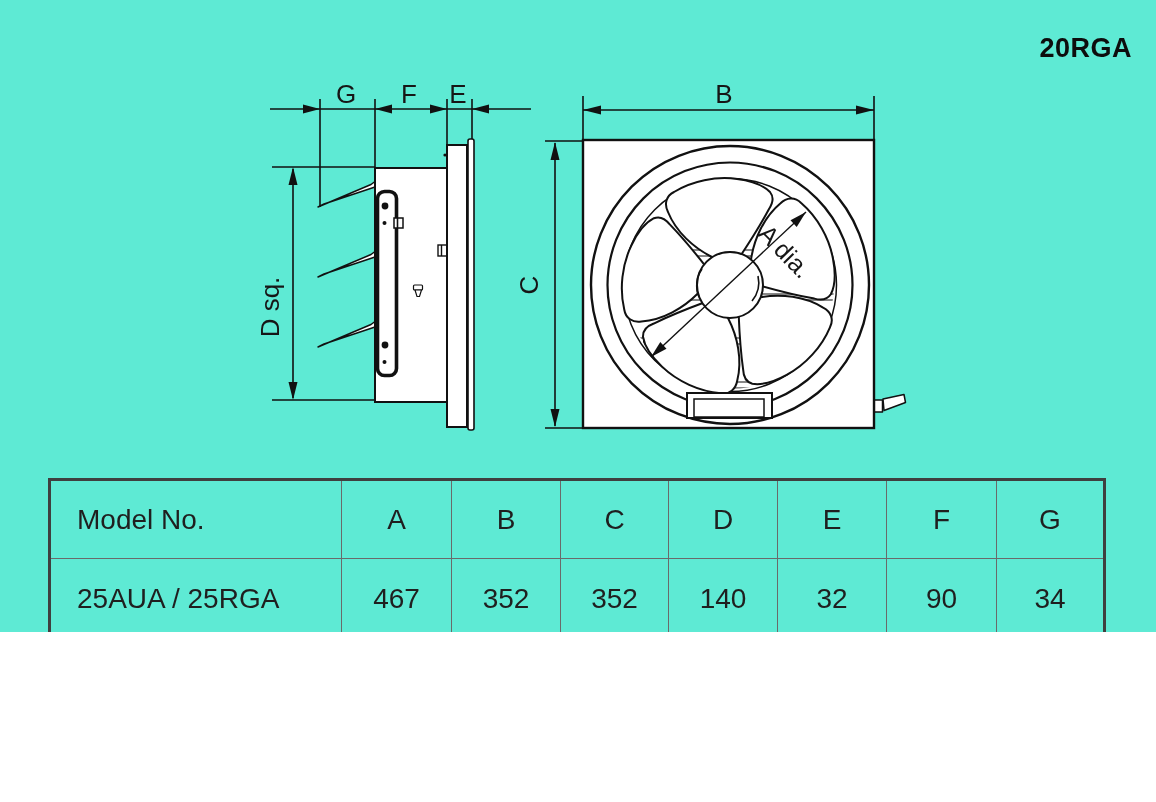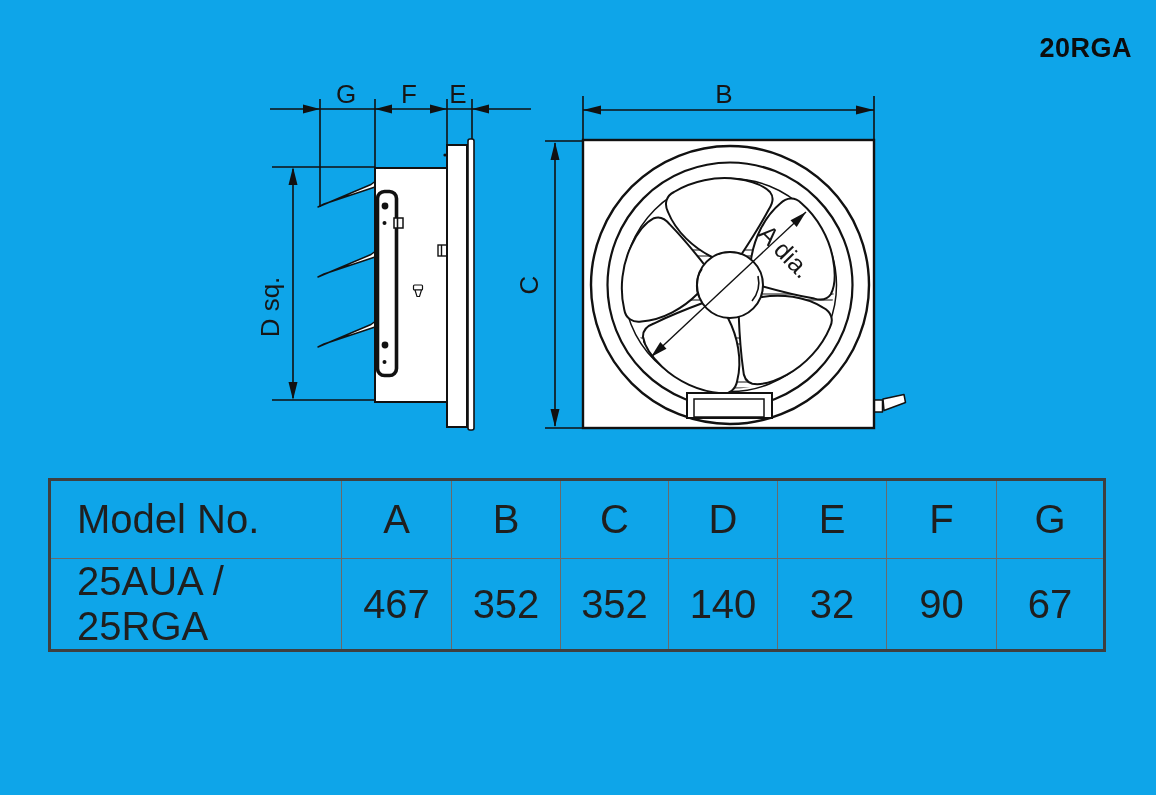--- a/index.html
+++ b/index.html
@@ -1,33 +1,33 @@
 <!DOCTYPE html>
 <html><head>
 <meta charset="utf-8">
 <style>
   html,body{margin:0;padding:0;background:#ffffff;}
   #stage{
-    position:relative;width:1156px;height:795px;background:#0ea5e9;overflow:hidden;
+    position:relative;width:1156px;height:632px;background:#5eead4;overflow:hidden;
     font-family:"Liberation Sans", sans-serif;color:#1d1d1d;
   }
   #model-code{
     position:absolute;top:33px;right:24px;font-size:27px;font-weight:700;
     letter-spacing:.5px;color:#0d0d0d;
   }
   #drawing{position:absolute;left:0;top:0;}
   #drawing text{
     font-family:"Liberation Sans", sans-serif;fill:#161616;
   }
   .dimlbl{font-size:26px;}
   .dimlbl-sm{font-size:25px;}
   #dim-table{
     position:absolute;left:48px;top:478px;width:1056px;
     border-collapse:collapse;table-layout:fixed;
-    font-size:40px;color:#1f1f1f;
+    font-size:28px;color:#1f1f1f;
   }
   #dim-table th,#dim-table td{
     border:1.6px solid #6a6a6a;font-weight:400;
     text-align:center;vertical-align:middle;padding:0;
   }
   #dim-table{border:3px solid #3f3f3f;}
   #dim-table .model-col{text-align:left;padding-left:26px;}
   #dim-table tr.hdr th{height:77px;}
   #dim-table tr.datarow td{height:80px;}
 </style>
@@ -215,18 +215,18 @@
         <th>G</th>
       </tr>
       <tr class="datarow">
         <td class="model-col">25AUA / 25RGA</td>
         <td>467</td>
         <td>352</td>
         <td>352</td>
         <td>140</td>
         <td>32</td>
         <td>90</td>
-        <td>67</td>
+        <td>34</td>
       </tr>
     </tbody>
   </table>
 
 </div>
 
 </body></html>

